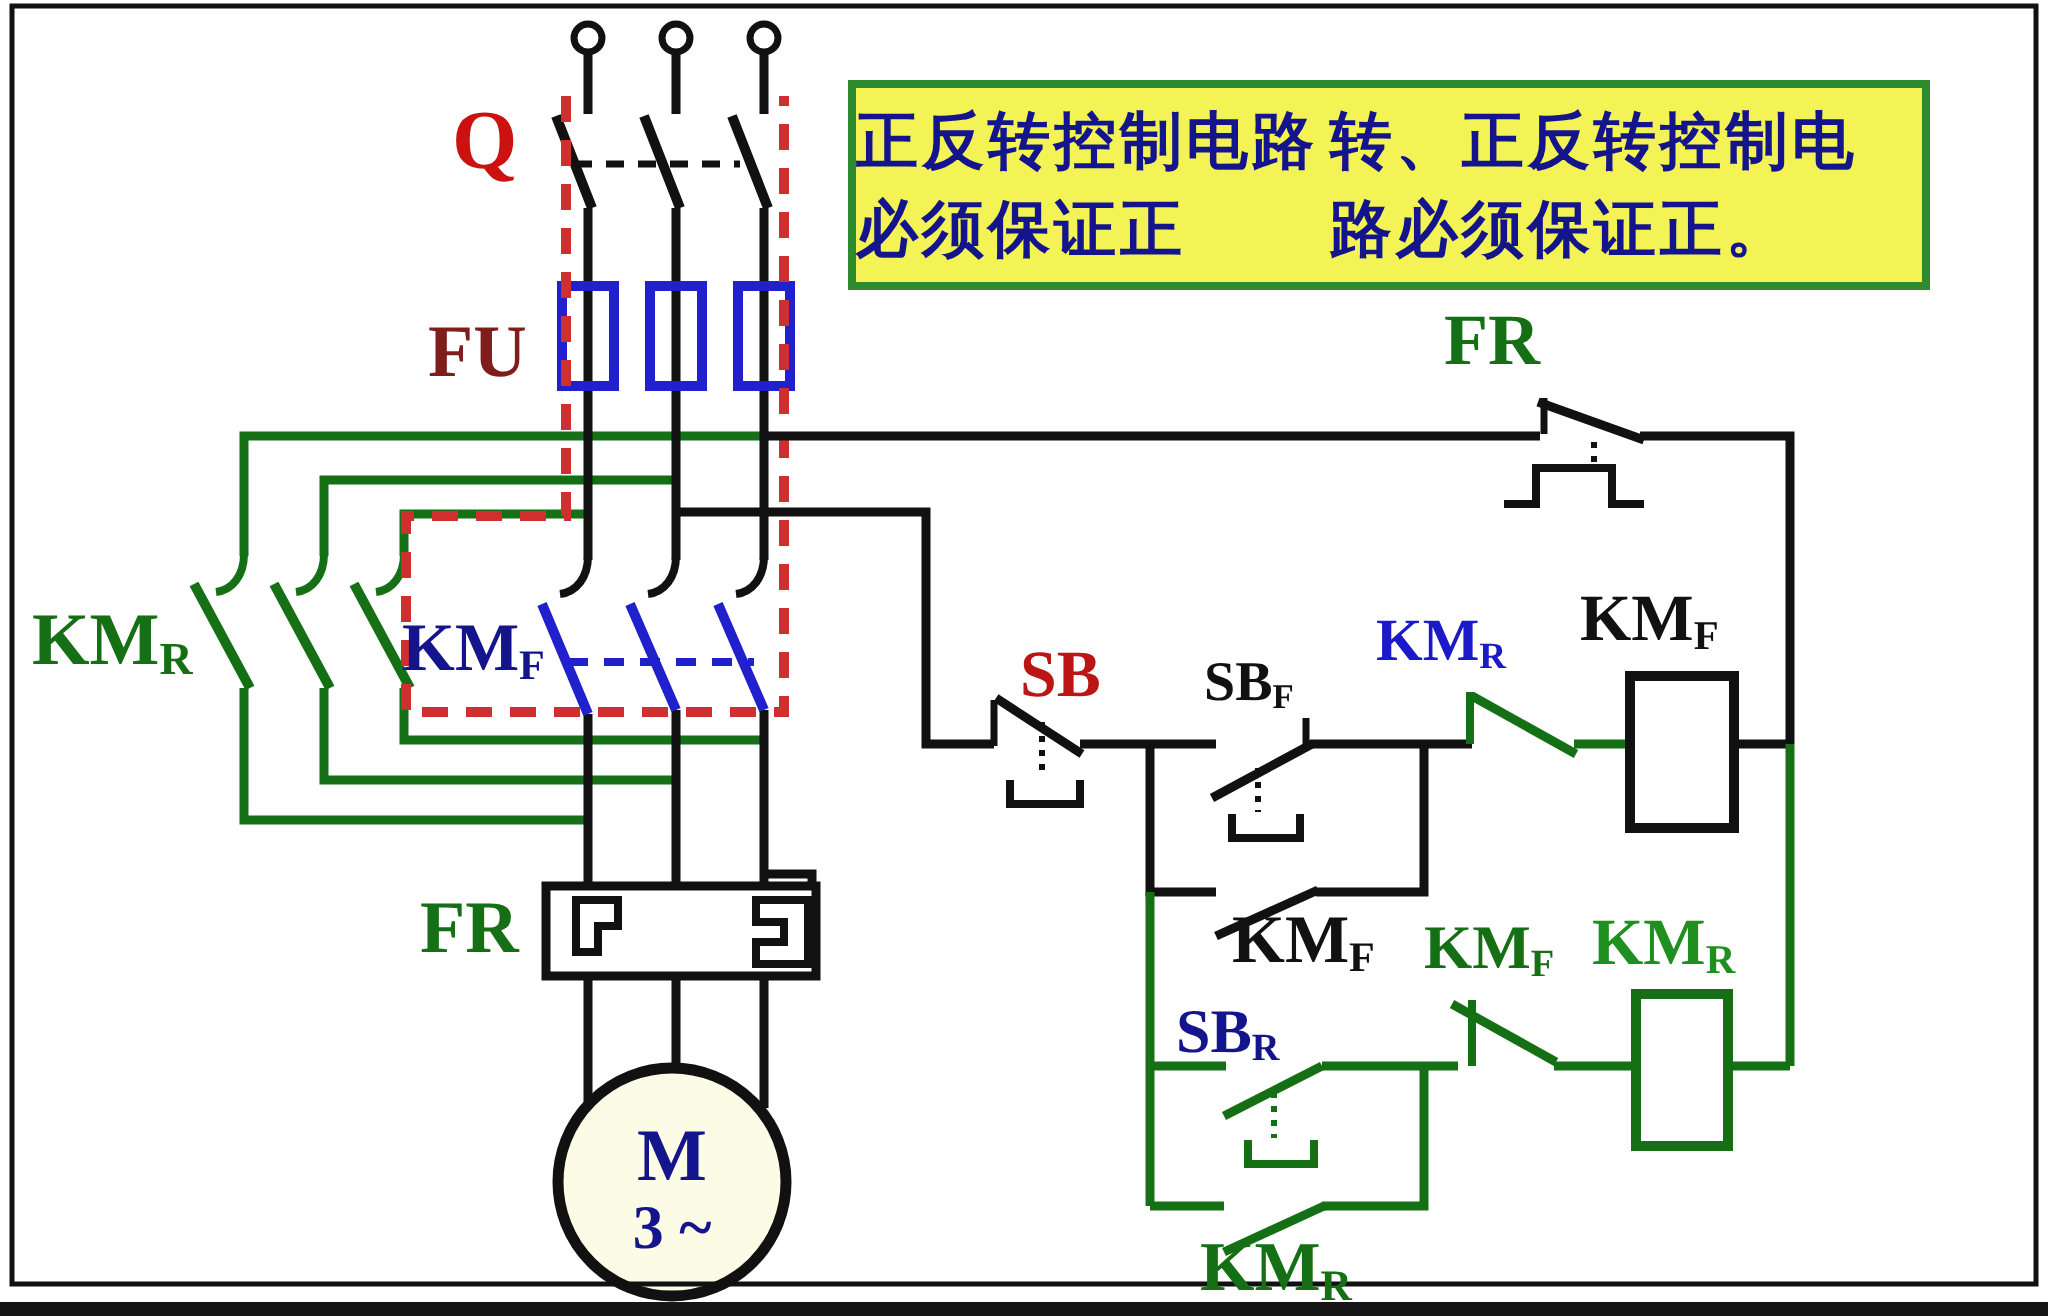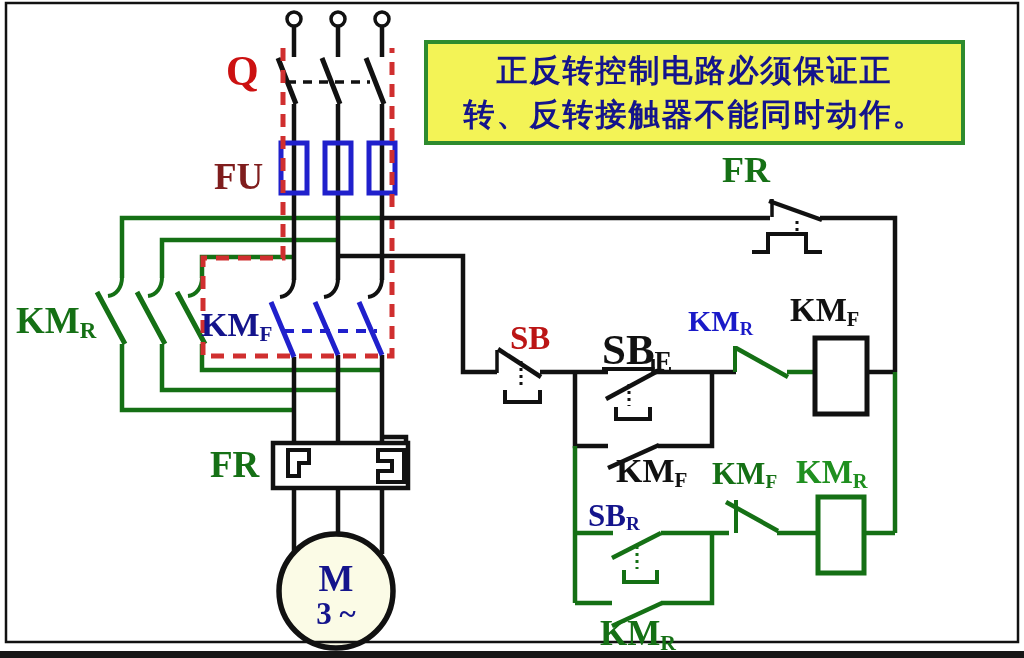--- a/index.html
+++ b/index.html
@@ -4,21 +4,21 @@
 <style>
   html,body{margin:0;padding:0;background:#fff;}
   #stage{position:relative;width:1024px;height:658px;background:#ffffff;overflow:hidden;
          font-family:"Liberation Serif","DejaVu Serif",serif;}
   #wires{position:absolute;left:0;top:0;}
   .lbl{position:absolute;font-weight:bold;line-height:1;white-space:nowrap;
        font-family:"Liberation Serif","DejaVu Serif",serif;}
   .lbl sub{font-size:.62em;line-height:1;vertical-align:-0.22em;}
   #note-box{position:absolute;left:424px;top:40px;width:541px;height:105px;
             background:#F3F356;border:4px solid #2E8B2E;box-sizing:border-box;
-            display:flex;flex-direction:column;justify-content:center;align-items:center;}
+            display:flex;flex-direction:row;justify-content:center;align-items:center;}
   #note-box .nline{color:#14148C;font-weight:bold;font-size:31px;letter-spacing:2px;
             line-height:44px;font-family:"Liberation Sans","DejaVu Sans",sans-serif;}
   #motor-label{position:absolute;left:276px;top:560px;width:120px;text-align:center;color:#14148C;}
   #motor-label .m1{font-size:37px;font-weight:bold;display:block;line-height:1;}
   #motor-label .m2{font-size:31px;font-weight:bold;display:block;line-height:1.1;}
 </style>
 </head>
 <body>
 
 <div id="stage">
@@ -127,38 +127,38 @@
     </g>
 
     <g>
       <rect x="6" y="3" width="1012" height="639" fill="none" stroke="#111" stroke-width="2.5"></rect>
       <rect x="0" y="651" width="1024" height="7" fill="#161616" stroke="none"></rect>
     </g>
   </svg>
 
   <div id="note-box">
     <div class="nline">正反转控制电路必须保证正</div>
-    <div class="nline">转、反转接触器不能同时动作。</div>
+    <div class="nline">转、正反转控制电路必须保证正。</div>
   </div>
 
   <div class="lbl" style="left:226px;top:50px;font-size:42px;color:#CC1111;"><span>Q</span></div>
 
   <div class="lbl" style="left:214px;top:158px;font-size:37px;color:#7f1d1d;"><span>FU</span></div>
 
   <div class="lbl" style="left:16px;top:302px;font-size:37px;color:#157015;"><span>KM</span><sub>R</sub></div>
 
   <div class="lbl" style="left:201px;top:308px;font-size:34px;color:#14148C;"><span>KM</span><sub>F</sub></div>
 
   <div class="lbl" style="left:210px;top:446px;font-size:37px;color:#157015;"><span>FR</span></div>
 
   <div class="lbl" style="left:722px;top:152px;font-size:36px;color:#157015;"><span>FR</span></div>
 
   <div class="lbl" style="left:510px;top:322px;font-size:33px;color:#BB1515;"><span>SB</span></div>
 
-  <div class="lbl" style="left:602px;top:328px;font-size:43px;color:#111111;text-decoration:underline;"><span>SB</span><sub>F</sub></div>
+  <div class="lbl" style="left:602px;top:328px;font-size:28px;color:#111111;"><span>SB</span><sub>F</sub></div>
 
   <div class="lbl" style="left:688px;top:306px;font-size:30px;color:#1A1AC8;"><span>KM</span><sub>R</sub></div>
 
   <div class="lbl" style="left:790px;top:294px;font-size:33px;color:#111111;"><span>KM</span><sub>F</sub></div>
 
   <div class="lbl" style="left:616px;top:454px;font-size:34px;color:#111111;"><span>KM</span><sub>F</sub></div>
 
   <div class="lbl" style="left:712px;top:458px;font-size:31px;color:#157015;"><span>KM</span><sub>F</sub></div>
 
   <div class="lbl" style="left:796px;top:456px;font-size:33px;color:#1F8F1F;"><span>KM</span><sub>R</sub></div>

